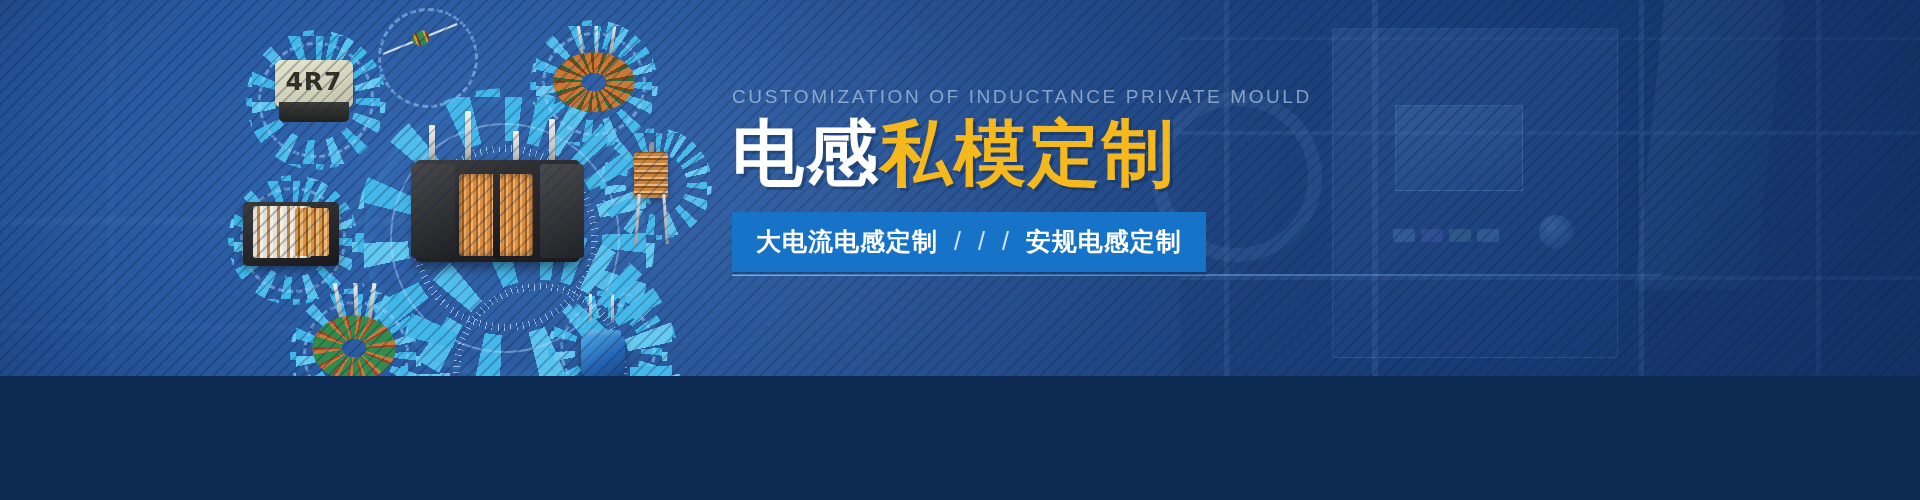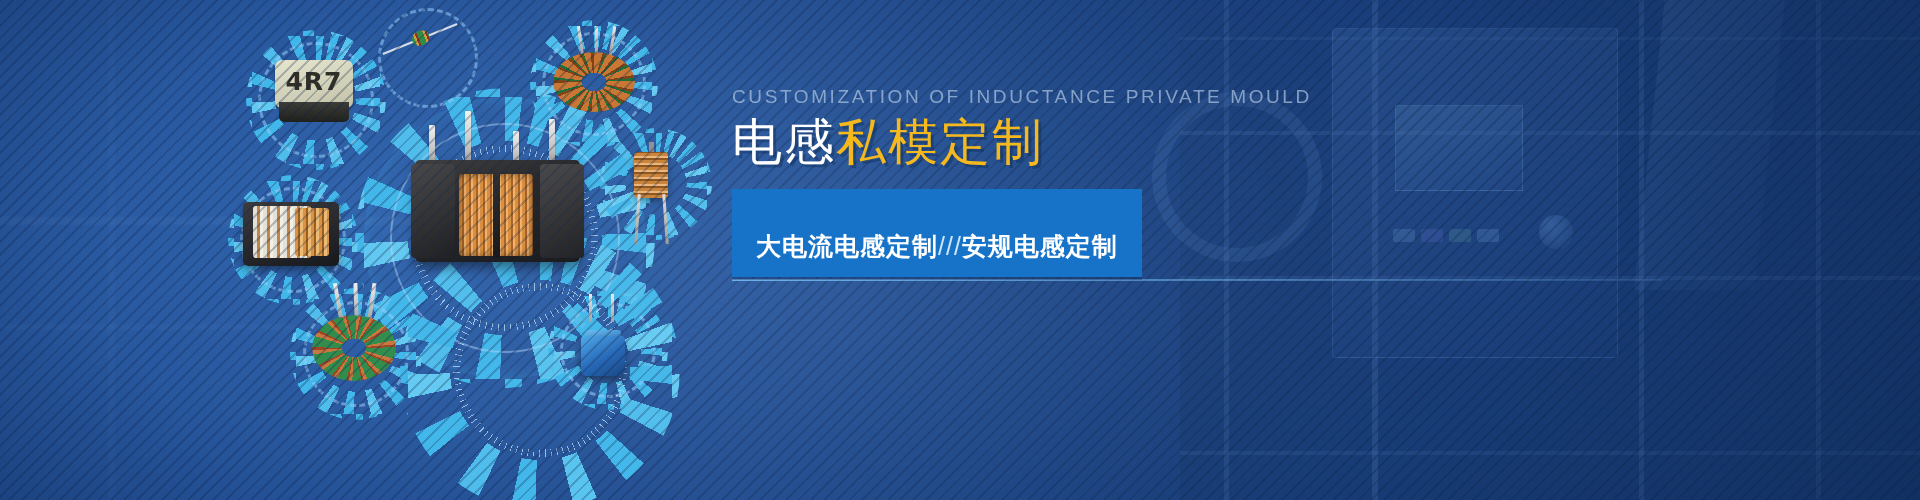--- a/index.html
+++ b/index.html
@@ -1,21 +1,21 @@
 <!DOCTYPE html>
 <html><head>
 <meta charset="utf-8">
 <style>
   * { margin:0; padding:0; box-sizing:border-box; }
   html,body { background:#0d2a52; }
 
   .banner{
     position:relative;
     width:1920px;
-    height:500px;
+    height:376px;
     overflow:hidden;
     font-family:"Liberation Sans","DejaVu Sans",sans-serif;
     background:
       radial-gradient(ellipse 900px 520px at 20% 45%, #2e63ad 0%, #28589f 38%, #1f4a8c 70%, #193f7c 100%),
       linear-gradient(100deg,#204e92 0%,#25579d 40%,#1d4786 78%,#173b72 100%);
   }
 
   
   .photo-right{
     position:absolute; top:0; right:0; width:740px; height:500px;
@@ -270,42 +270,41 @@
   .eyebrow{
     font-size:19px;
     letter-spacing:2.6px;
     color:rgba(196,216,240,.62);
     font-weight:400;
     white-space:nowrap;
   }
 
   .headline{
     margin-top:8px;
-    font-size:50px;
+    font-size:72px;
     line-height:1.05;
-    font-weight:400;
+    font-weight:700;
     letter-spacing:2px;
     white-space:nowrap;
     font-family:"DejaVu Sans","Liberation Sans",sans-serif;
   }
   .headline .w{ color:#ffffff; text-shadow:3px 3px 0 rgba(9,33,72,.35); }
   .headline .y{ color:#f5b91d; text-shadow:3px 3px 0 rgba(9,33,72,.35); }
 
   .pillbar{
     margin-top:20px;
     display:inline-block;
     background:#1773c8;
     padding:13px 24px 14px 24px;
     box-shadow:0 3px 0 rgba(11,44,92,.35);
   }
   .pillbar .row{
-    display:flex; align-items:center; gap:0;
+    display:flex; align-items:center; gap:16px;
     font-size:25px; font-weight:700; color:#ffffff; letter-spacing:1px;
     white-space:nowrap;
-    margin-top:28px;
   }
   .pillbar .sep{ color:#cfe6fb; font-weight:400; }
 
   .underline{
     width:930px; height:2px; margin-top:2px;
     background:linear-gradient(90deg,rgba(120,190,245,.85),rgba(120,190,245,.12));
   }
 
   .tagline{
     margin-top:26px;

